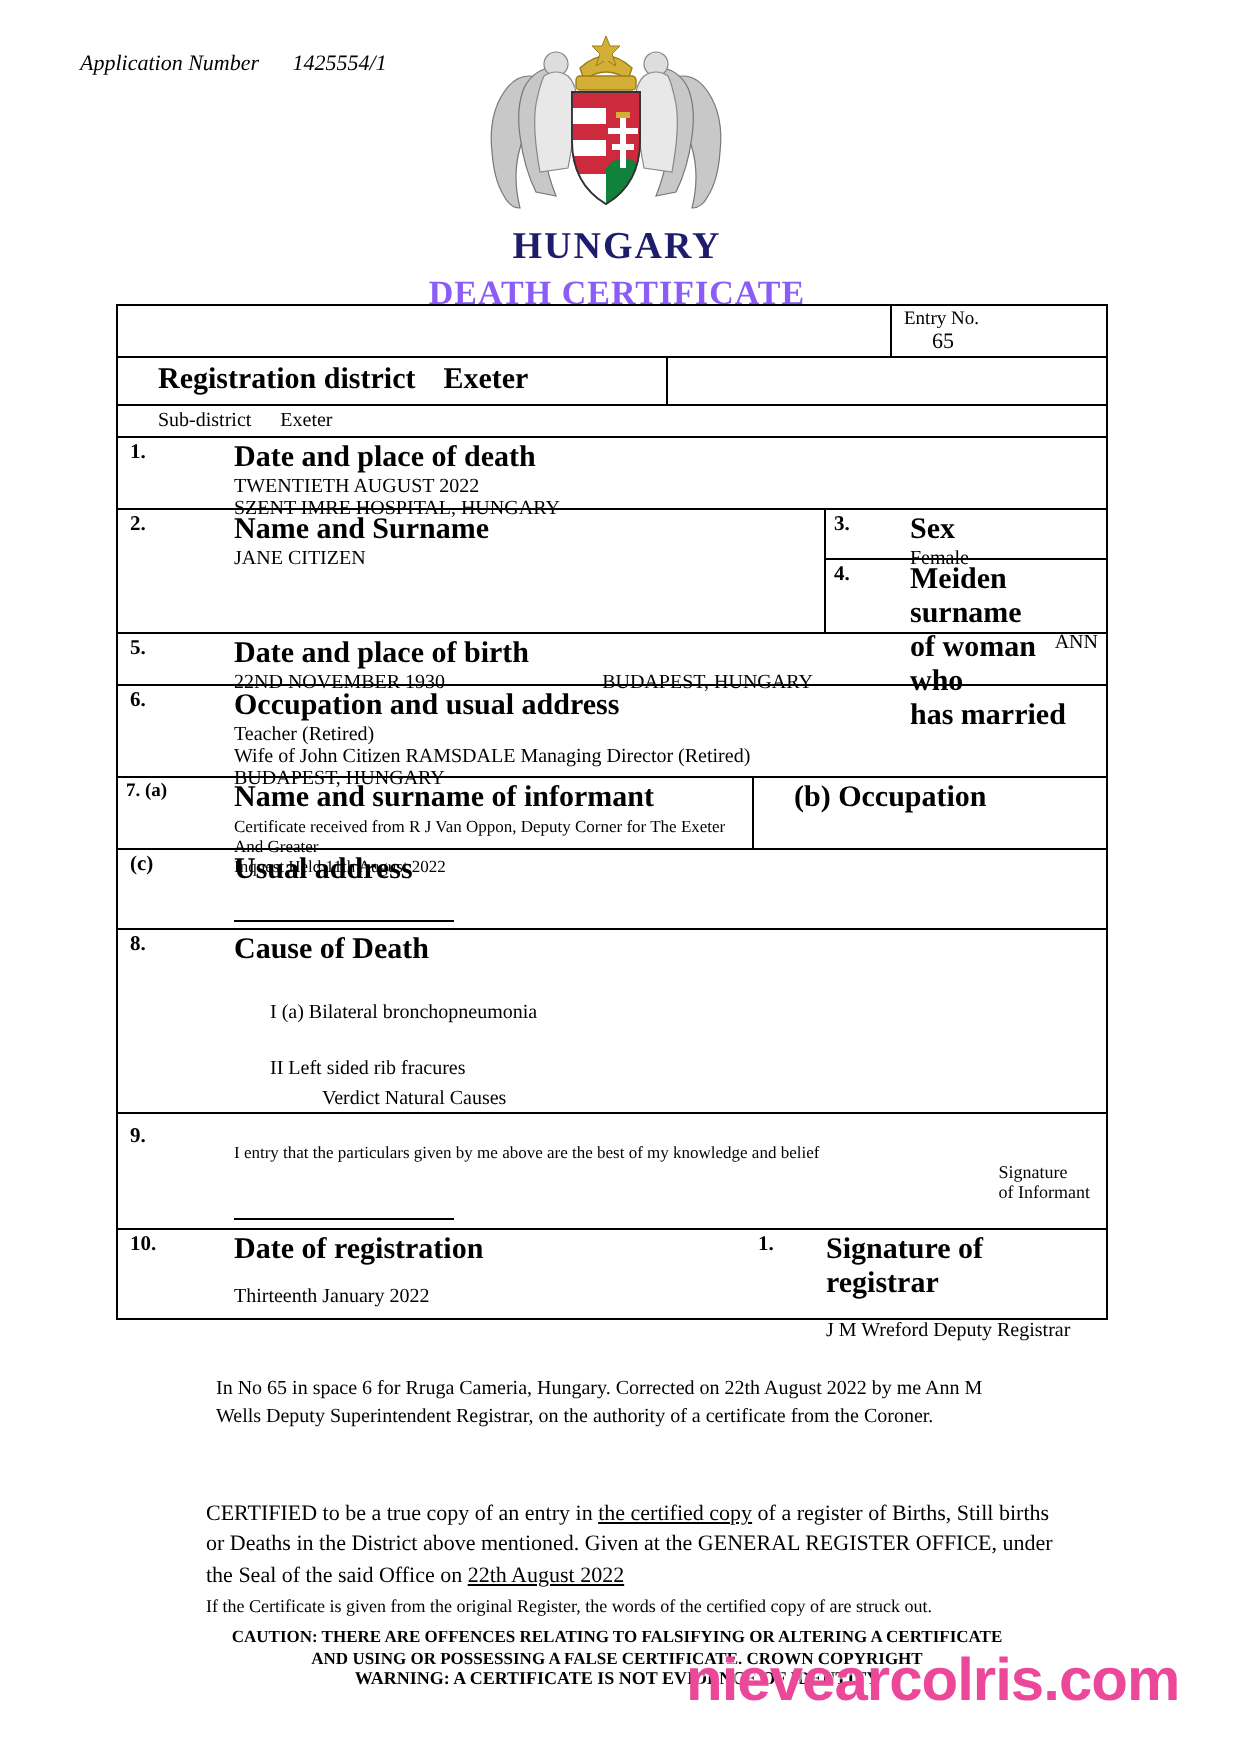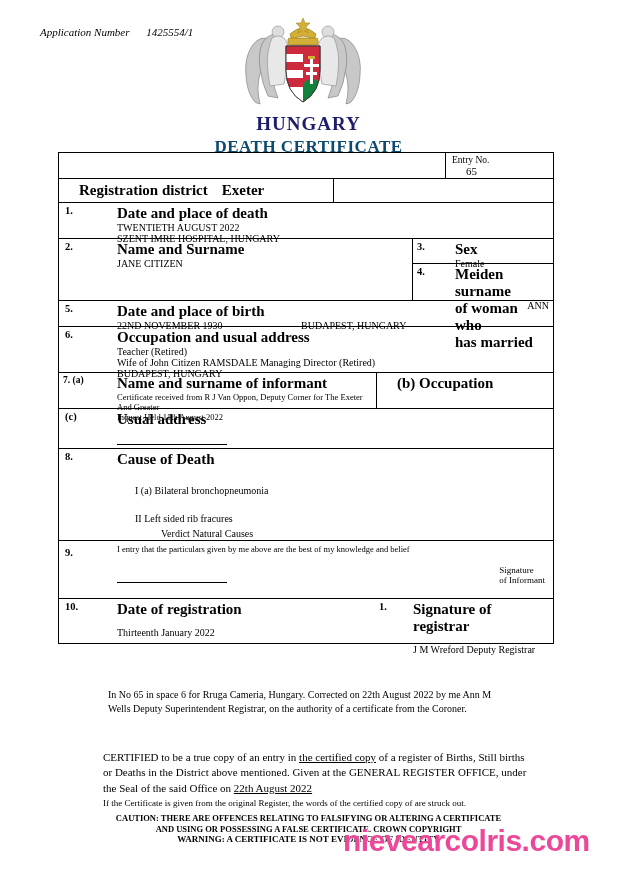--- a/index.html
+++ b/index.html
@@ -53,21 +53,21 @@
     font-weight: bold;
     letter-spacing: 1px;
     color: #1d1d6b;
     font-family: "Liberation Serif", serif;
   }
   .title-doc {
     font-size: 17px;
     font-weight: bold;
     letter-spacing: 0.5px;
     margin-top: 2px;
-    color: #0c4a6e;
+    color: #8b5cf6;
   }
 
   
   .cert {
     position: absolute;
     left: 58px;
     top: 152px;
     width: 496px;
     border: 1px solid #000;
     box-sizing: border-box;
@@ -283,20 +283,26 @@
 
     <div class="row r-district">
       <div class="cell d1">
         <span class="lbl">Registration district</span>
         <span class="lbl" style="margin-left:14px;">Exeter</span>
       </div>
       <div class="cell d2">
       </div>
     </div>
 
+    <div class="row r-sub">
+      <div class="cell s1">
+        <span class="val">Sub-district</span>
+        <span class="val" style="margin-left:12px;">Exeter</span>
+      </div>
+    </div>
 
     <div class="row r1">
       <div class="cell num-col">1.</div>
       <div class="cell" style="flex:1;">
         <div class="lbl">Date and place of death</div>
         <div class="val">TWENTIETH AUGUST 2022</div>
         <div class="val">SZENT IMRE HOSPITAL, HUNGARY</div>
       </div>
     </div>
 
@@ -379,21 +385,21 @@
         <div class="lbl">Cause of Death</div>
         <div class="val indent" style="margin-top:17px;">I (a)  Bilateral bronchopneumonia</div>
         <div class="val indent" style="margin-top:17px;">II  Left sided rib fracures</div>
         <div class="val" style="padding-left:44px; margin-top:4px;">Verdict Natural Causes</div>
       </div>
     </div>
 
     <div class="row r9">
       <div class="cell num-col" style="padding-top:6px;">9.</div>
       <div class="cell" style="flex:1;">
-        <div class="tiny" style="margin-top:1px;">I entry that the particulars given by me above are the best of my knowledge and belief</div>
+        <div class="tiny" style="margin-top:12px;">I entry that the particulars given by me above are the best of my knowledge and belief</div>
         <div style="margin-top:19px;"><span class="ul"></span></div>
       </div>
       <div class="sig-right">
         <div>Signature</div>
         <div>of Informant</div>
       </div>
     </div>
 
     <div class="row r10 last">
       <div class="c10" style="display:flex;">

